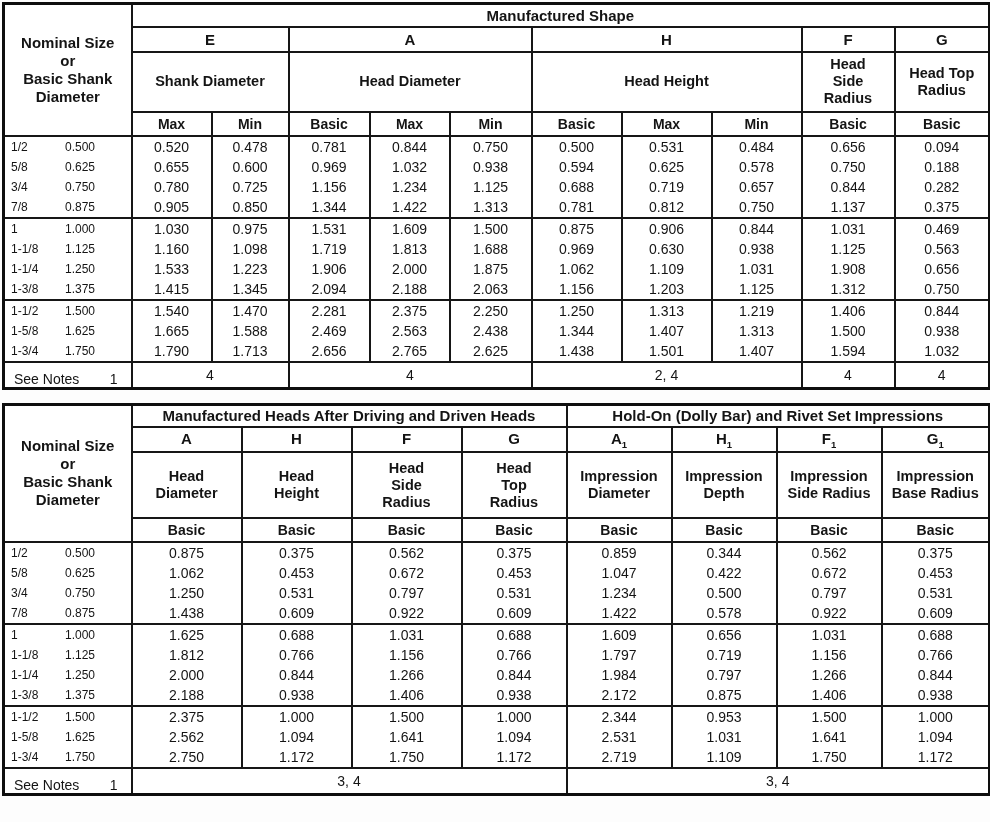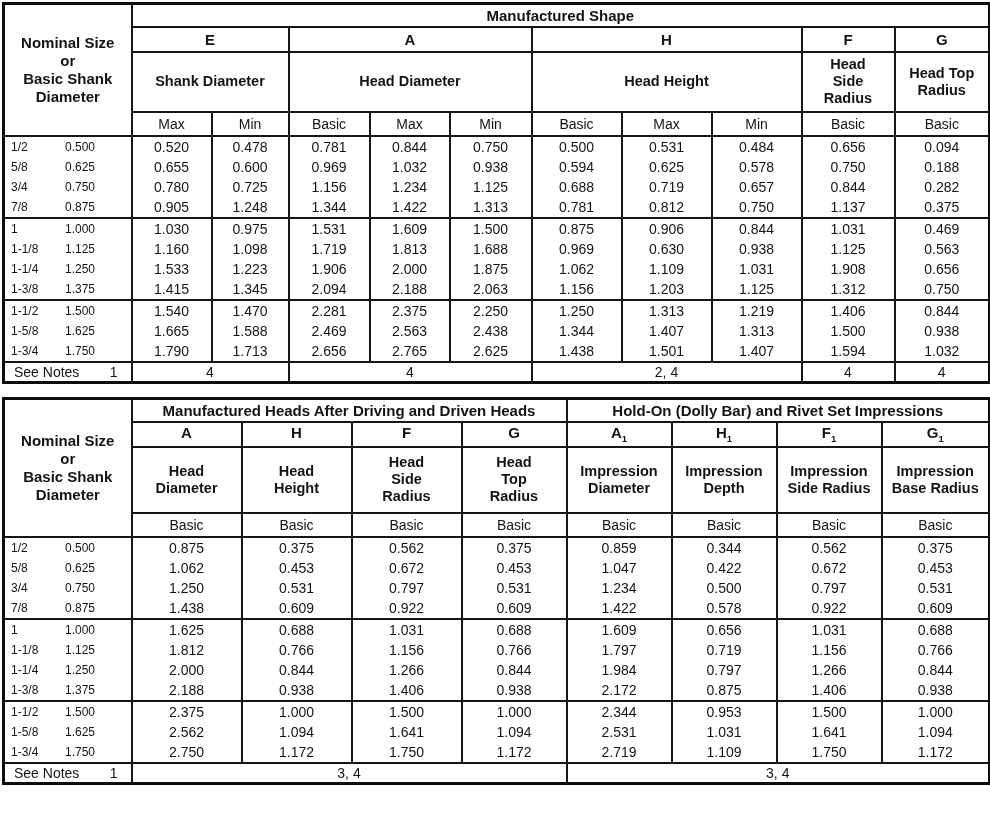--- a/index.html
+++ b/index.html
@@ -24,32 +24,32 @@
   table.spec th, table.spec td {
     border: 2px solid #161616;
     padding: 0;
     overflow: hidden;
   }
   .title-row th { height: 23px; font-size: 15px; font-weight: bold; text-align: center; }
   .letter-row th { height: 25px; font-size: 15px; font-weight: bold; text-align: center; }
   .desc-row th { font-size: 14.5px; font-weight: bold; text-align: center; line-height: 17px; }
   .t1 .desc-row th { height: 60px; }
   .t2 .desc-row th { height: 66px; }
-  .subcol-row th { height: 24px; font-size: 14px; font-weight: normal; text-align: center; }
+  .subcol-row th { height: 24px; font-size: 14px; font-weight: bold; text-align: center; }
   .corner { font-size: 14.5px; font-weight: bold; text-align: center; line-height: 18px; vertical-align: middle; }
   sub.ltr { font-size: 9.5px; font-weight: bold; }
 
   td.nom-cell, td.val-cell { vertical-align: top; padding: 2px 0 1px 0; }
   .nom-line { display: flex; font-size: 12px; line-height: 20px; padding-left: 6px; }
   .frac { width: 54px; text-align: left; }
   .dec  { text-align: left; }
   .val-line { text-align: center; font-size: 14px; line-height: 20px; }
 
   .notes-row td { height: 21px; font-size: 14px; text-align: center; vertical-align: middle; }
-  .notes-inner { display: flex; justify-content: space-between; padding: 0 13px 0 9px; }
+  .notes-inner { display: flex; justify-content: space-between; padding: 8px 13px 0 9px; }
   .tbl-gap { height: 13px; }
 </style>
 </head>
 <body>
 
 <div class="page">
 
   <table class="spec t1">
     <colgroup>
       <col style="width:128px">
@@ -137,21 +137,21 @@
           <td class="val-cell">
             <div class="val-line">0.520</div>
             <div class="val-line">0.655</div>
             <div class="val-line">0.780</div>
             <div class="val-line">0.905</div>
           </td>
           <td class="val-cell">
             <div class="val-line">0.478</div>
             <div class="val-line">0.600</div>
             <div class="val-line">0.725</div>
-            <div class="val-line">1.248</div>
+            <div class="val-line">0.850</div>
           </td>
           <td class="val-cell">
             <div class="val-line">0.781</div>
             <div class="val-line">0.969</div>
             <div class="val-line">1.156</div>
             <div class="val-line">1.344</div>
           </td>
           <td class="val-cell">
             <div class="val-line">0.844</div>
             <div class="val-line">1.032</div>

